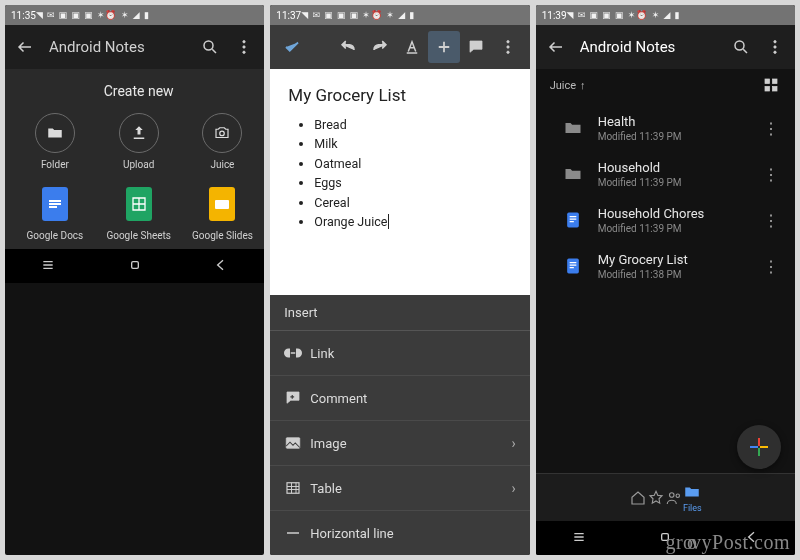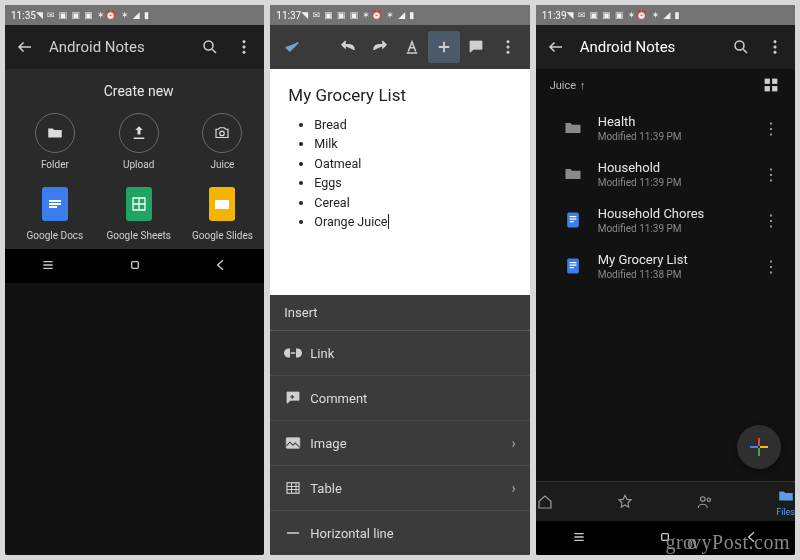--- a/index.html
+++ b/index.html
@@ -99,21 +99,21 @@
   .fname { font-size:13px; color:#e6e6e6; }
   .fmod { font-size:10px; color:#8a8a8a; margin-top:2px; }
   .fmore { color:#aaa; font-size:16px; padding:0 2px; }
   .fab {
     position:absolute; right:14px; bottom:86px;
     width:44px; height:44px; border-radius:50%;
     background:#2f2f2f; box-shadow:0 2px 6px rgba(0,0,0,.5);
     display:flex; align-items:center; justify-content:center;
   }
   .bottom-nav {
-    height:40px; background:#1c1c1c; display:flex; align-items:center; justify-content:space-between;
+    height:48px; background:#1c1c1c; display:flex; align-items:center; justify-content:center;
     border-top:1px solid #333;
   }
   .bnav-item { display:flex; flex-direction:column; align-items:center; gap:2px; color:#9a9a9a; font-size:9px; }
   .bnav-item svg { width:18px; height:18px; fill:currentColor; }
   .bnav-item.active { color:#5a9cf0; }
   .watermark {
     position:absolute; right:10px; bottom:6px;
     font-family: "Times New Roman", serif; font-size:20px; color:#888;
     letter-spacing:.5px;
   }

